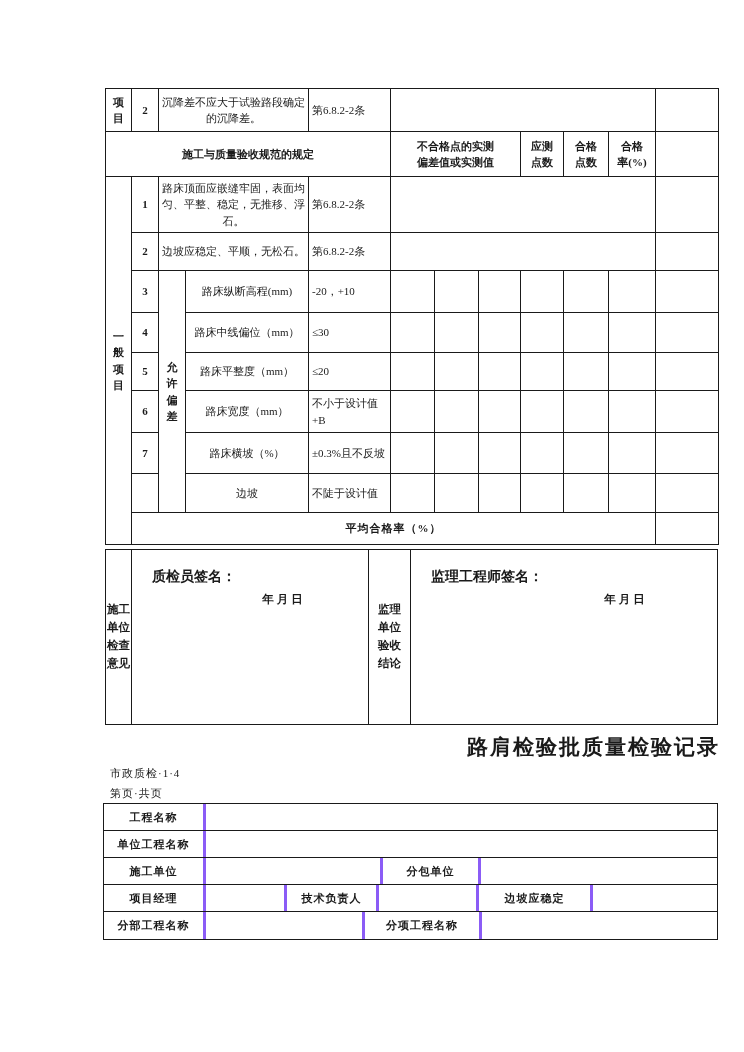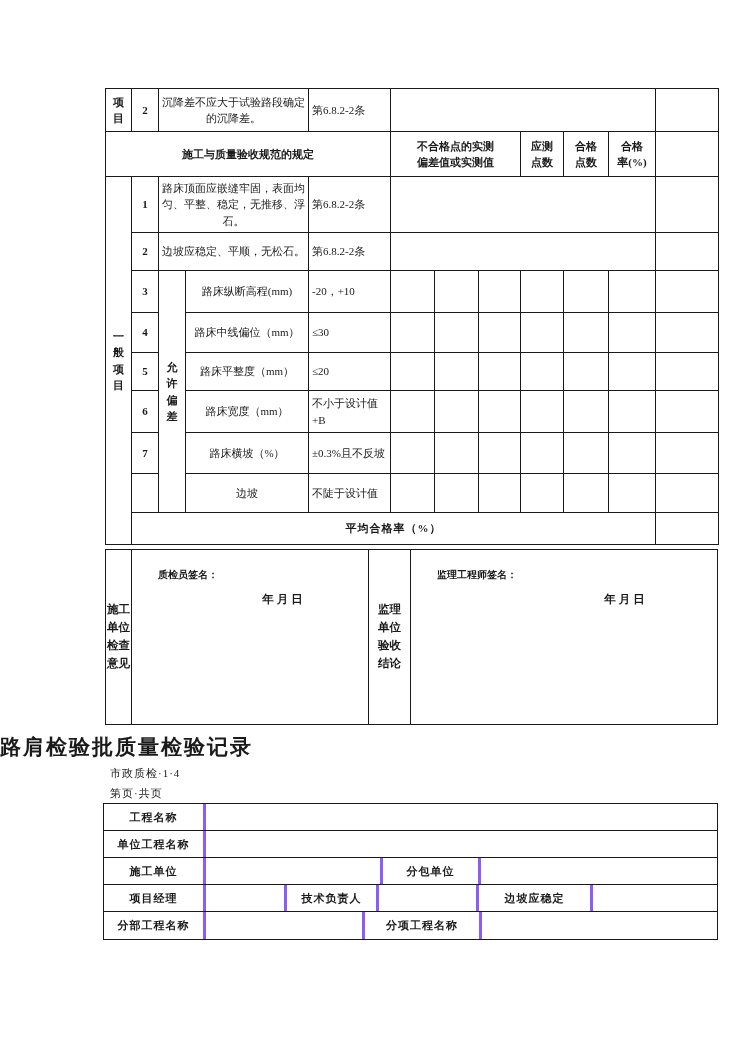--- a/index.html
+++ b/index.html
@@ -44,28 +44,28 @@
   }
   .signoff > div { border-right: 1px solid #1a1a1a; }
   .signoff > div:last-child { border-right: none; }
   .so-vlab {
     width: 26px; display: flex; align-items: center; justify-content: center;
     text-align: center; font-weight: bold; font-size: 11.5px; line-height: 1.55;
   }
   .so-vlab2 { width: 42px; }
   .so-body1 { width: 237px; position: relative; }
   .so-body2 { flex: 1; position: relative; }
-  .sign-line { position: absolute; top: 18px; left: 26px; font-weight: bold; font-size: 10px; }
+  .sign-line { position: absolute; top: 18px; left: 20px; font-weight: bold; font-size: 14px; }
   .date-line { position: absolute; top: 42px; width: 100%; text-align: center; font-weight: bold; font-size: 11.5px; letter-spacing: 3px; }
   .so-body1 .date-line { transform: translateX(34px); }
   .so-body2 .date-line { transform: translateX(62px); }
   
   .doc-title {
     position: absolute; top: 733px; left: 0; width: 720px;
-    text-align: left; font-weight: bold; font-size: 21px; letter-spacing: 2px;
+    text-align: right; font-weight: bold; font-size: 21px; letter-spacing: 2px;
   }
   .form-code { position: absolute; left: 110px; top: 766px; font-size: 11px; letter-spacing: 1px; }
   .page-note { position: absolute; left: 110px; top: 786px; font-size: 11px; letter-spacing: 1px; }
   
   .info {
     position: absolute; left: 103px; top: 803px;
     width: 615px;
     border: 1.5px solid #1a1a1a;
   }
   .irow { display: flex; border-bottom: 1px solid #1a1a1a; height: 27px; }

